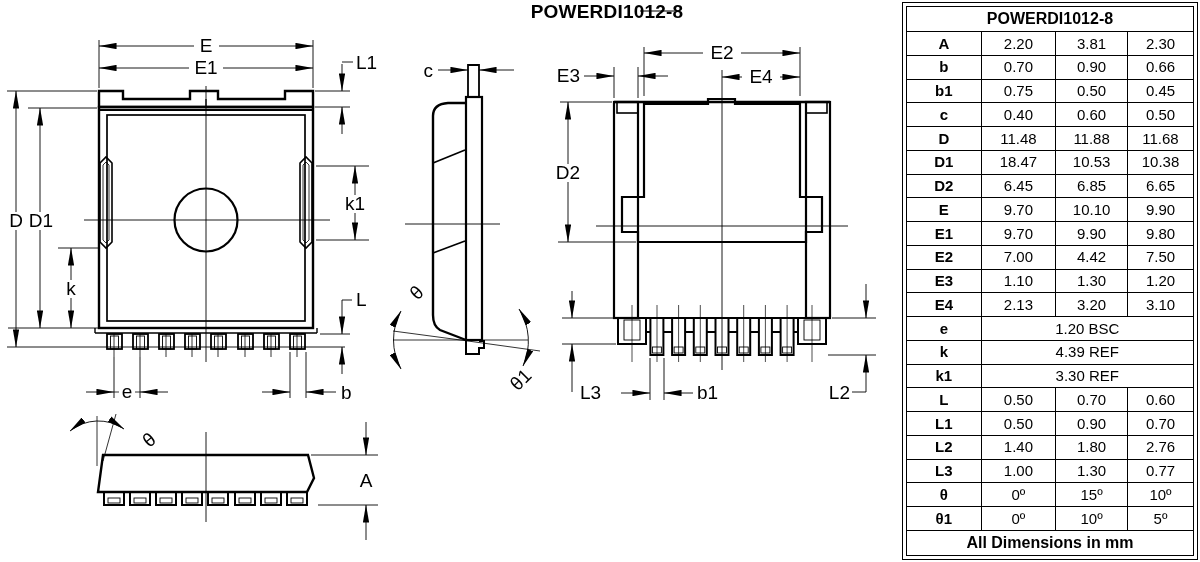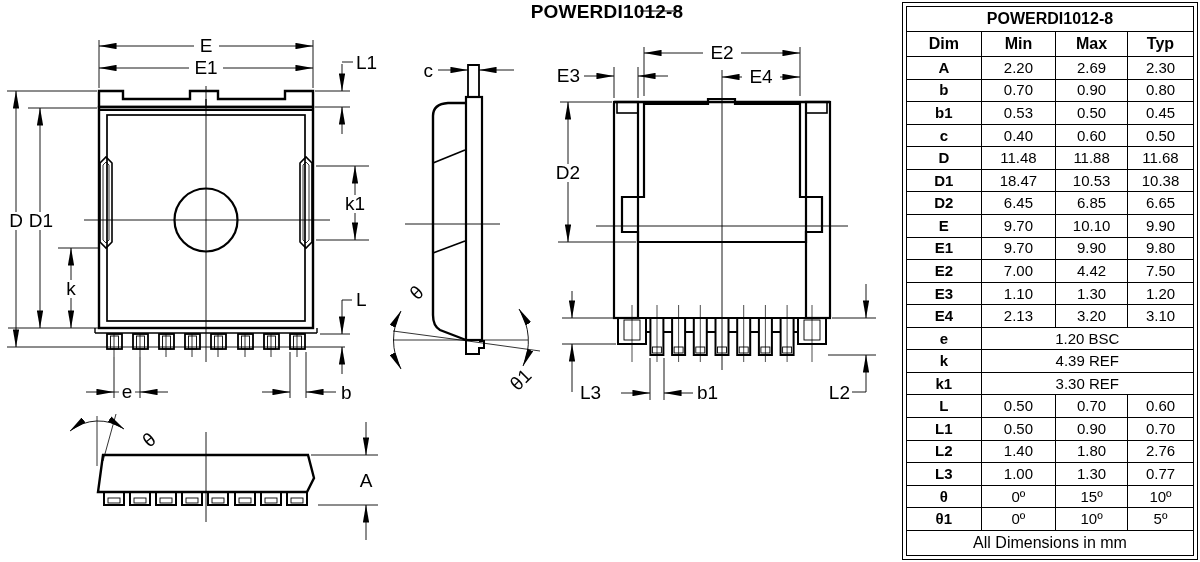--- a/index.html
+++ b/index.html
@@ -14,21 +14,21 @@
   svg text.end{text-anchor:end;}
   .tbl-wrap{position:absolute;left:902px;top:2px;width:296px;height:558px;
             border:1.5px solid #000;padding:3px;box-sizing:border-box;background:#fff;}
   table.dims{width:100%;height:100%;border-collapse:collapse;table-layout:fixed;}
   .dims th,.dims td{border:1.5px solid #000;text-align:center;padding:0;line-height:1.05;
                     font-size:15px;overflow:hidden;}
   .dims .ttl{font-size:16px;font-weight:bold;height:24px;}
   .dims thead th{font-weight:bold;font-size:16px;height:24px;}
   .dims tbody th{font-weight:bold;font-size:15px;}
   .dims td{font-weight:normal;}
-  .dims .ft{font-weight:normal;font-size:16px;height:24px;}
+  .dims .ft{font-weight:bold;font-size:16px;height:24px;}
 </style>
 </head>
 <body>
 
 <div class="stage">
 
   <div class="doc-title">POWERDI1012-8</div>
 
   <svg class="drawings" width="910" height="562" viewBox="0 0 910 562">
     <defs>
@@ -325,43 +325,37 @@
       <colgroup>
           <col style="width:26%">
           <col style="width:26%">
           <col style="width:25%">
           <col style="width:23%">
         </colgroup>
       <thead>
         <tr>
           <td class="ttl" colspan="4">POWERDI1012-8</td>
         </tr>
-        <tr>
-          <th>Dim</th>
-          <th>Min</th>
-          <th>Max</th>
-          <th>Typ</th>
-        </tr>
       </thead>
       <tbody>
         <tr>
             <th>A</th>
             <td>2.20</td>
-            <td>2.69</td>
+            <td>3.81</td>
             <td>2.30</td>
           </tr>
         <tr>
             <th>b</th>
             <td>0.70</td>
             <td>0.90</td>
-            <td>0.80</td>
+            <td>0.66</td>
           </tr>
         <tr>
             <th>b1</th>
-            <td>0.53</td>
+            <td>0.75</td>
             <td>0.50</td>
             <td>0.45</td>
           </tr>
         <tr>
             <th>c</th>
             <td>0.40</td>
             <td>0.60</td>
             <td>0.50</td>
           </tr>
         <tr>

